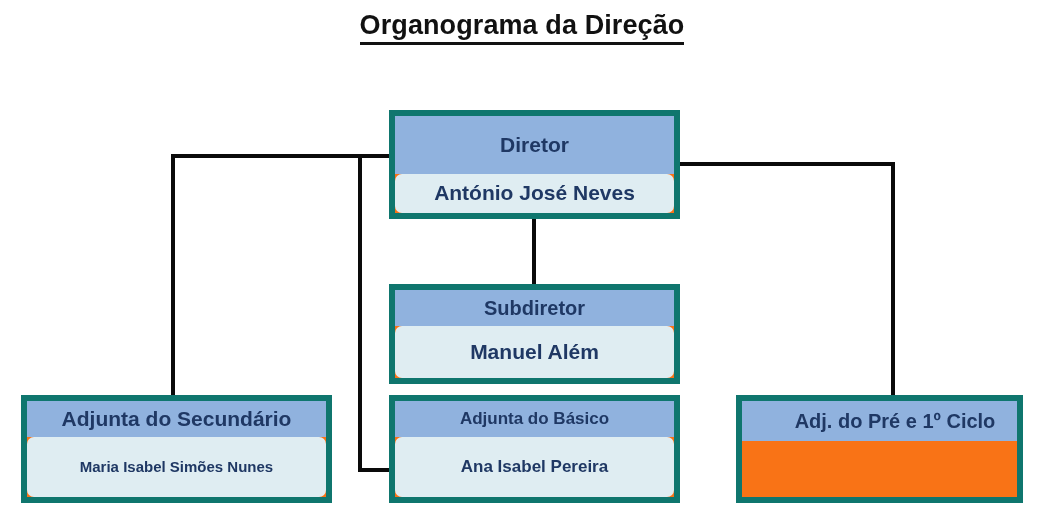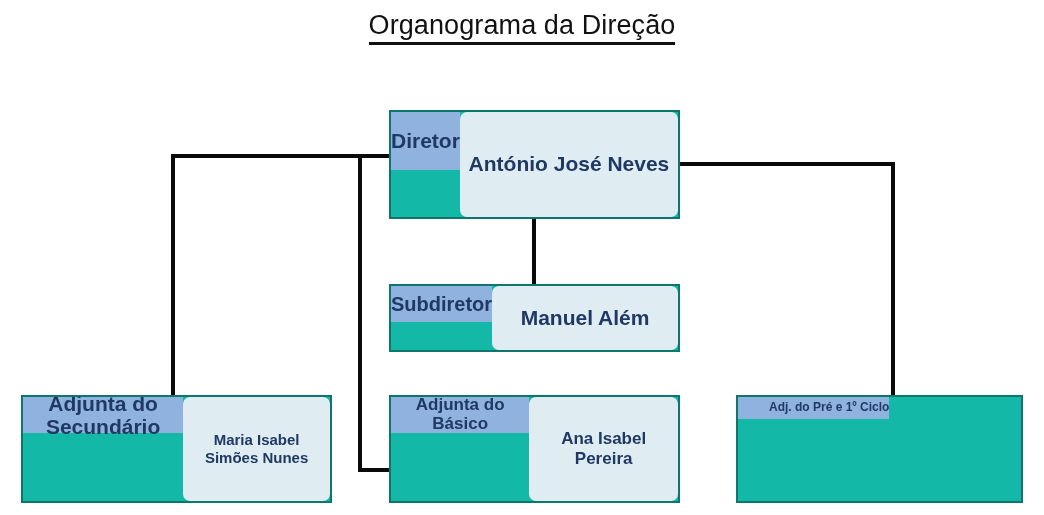--- a/index.html
+++ b/index.html
@@ -21,21 +21,21 @@
   }
 
   
   .chart-title {
     position: absolute;
     left: 0;
     top: 10px;
     width: 1044px;
     text-align: center;
     font-size: 27px;
-    font-weight: normal;
+    font-weight: bold;
     color: #111111;
     letter-spacing: 0.1px;
     white-space: nowrap;
   }
   .chart-title .title-underline {
     border-bottom: 3px solid #111111;
     padding-bottom: 2px;
   }
 
   
@@ -45,24 +45,24 @@
     top: 0;
     width: 1044px;
     height: 515px;
     pointer-events: none;
   }
 
   
   .node {
     position: absolute;
     box-sizing: border-box;
-    border: 2px solid #0f766e;
-    background: #14b8a6;
+    border: 6px solid #0f766e;
+    background: #f97316;
     display: flex;
-    flex-direction: row;
+    flex-direction: column;
     overflow: hidden;
   }
   .node-header {
     background: #90b2de;
     color: #1f3864;
     font-weight: bold;
     text-align: center;
     display: flex;
     align-items: center;
     justify-content: center;
@@ -91,21 +91,21 @@
     width: 291px;
     height: 109px;
   }
   #node-diretor .node-header { height: 58px; font-size: 21px; }
   #node-diretor .node-body   { font-size: 21px; }
 
   #node-subdiretor {
     left: 389px;
     top: 284px;
     width: 291px;
-    height: 68px;
+    height: 100px;
   }
   #node-subdiretor .node-header { height: 36px; font-size: 20px; }
   #node-subdiretor .node-body   { font-size: 21px; }
 
   #node-adjunta-secundario {
     left: 21px;
     top: 395px;
     width: 311px;
     height: 108px;
     justify-content: flex-end;
@@ -121,21 +121,21 @@
   }
   #node-adjunta-basico .node-header { height: 36px; font-size: 17px; }
   #node-adjunta-basico .node-body   { font-size: 17px; }
 
   #node-adj-pre-ciclo {
     left: 736px;
     top: 395px;
     width: 287px;
     height: 108px;
   }
-  #node-adj-pre-ciclo .node-header { height: 22px; font-size: 12px; padding-left: 31px; }
+  #node-adj-pre-ciclo .node-header { height: 40px; font-size: 20px; padding-left: 31px; }
   #node-adj-pre-ciclo .node-body   { font-size: 21px; }
 </style>
 </head>
 <body>
 
 <div id="chart-root">
 
   <div class="chart-title">
     <span class="title-underline">Organograma da Direção</span>
   </div>

